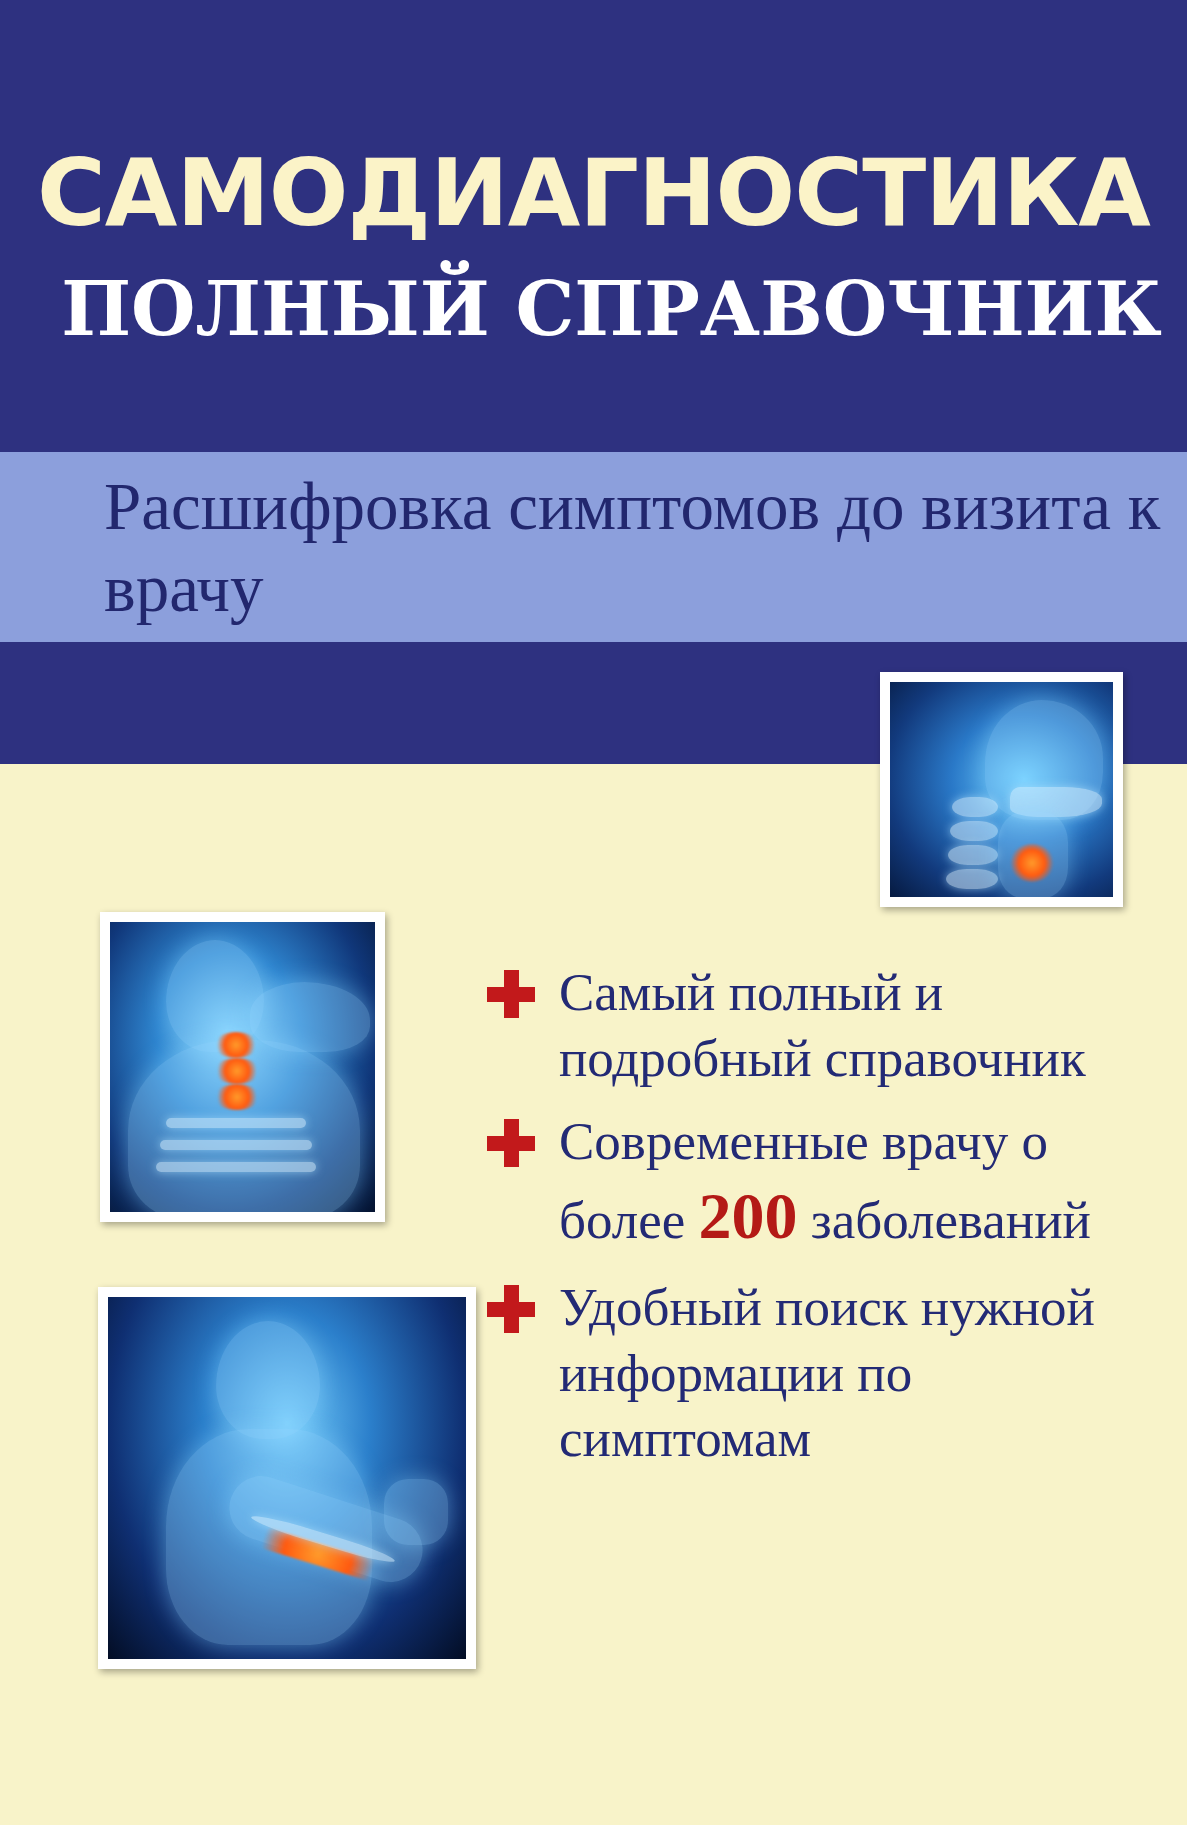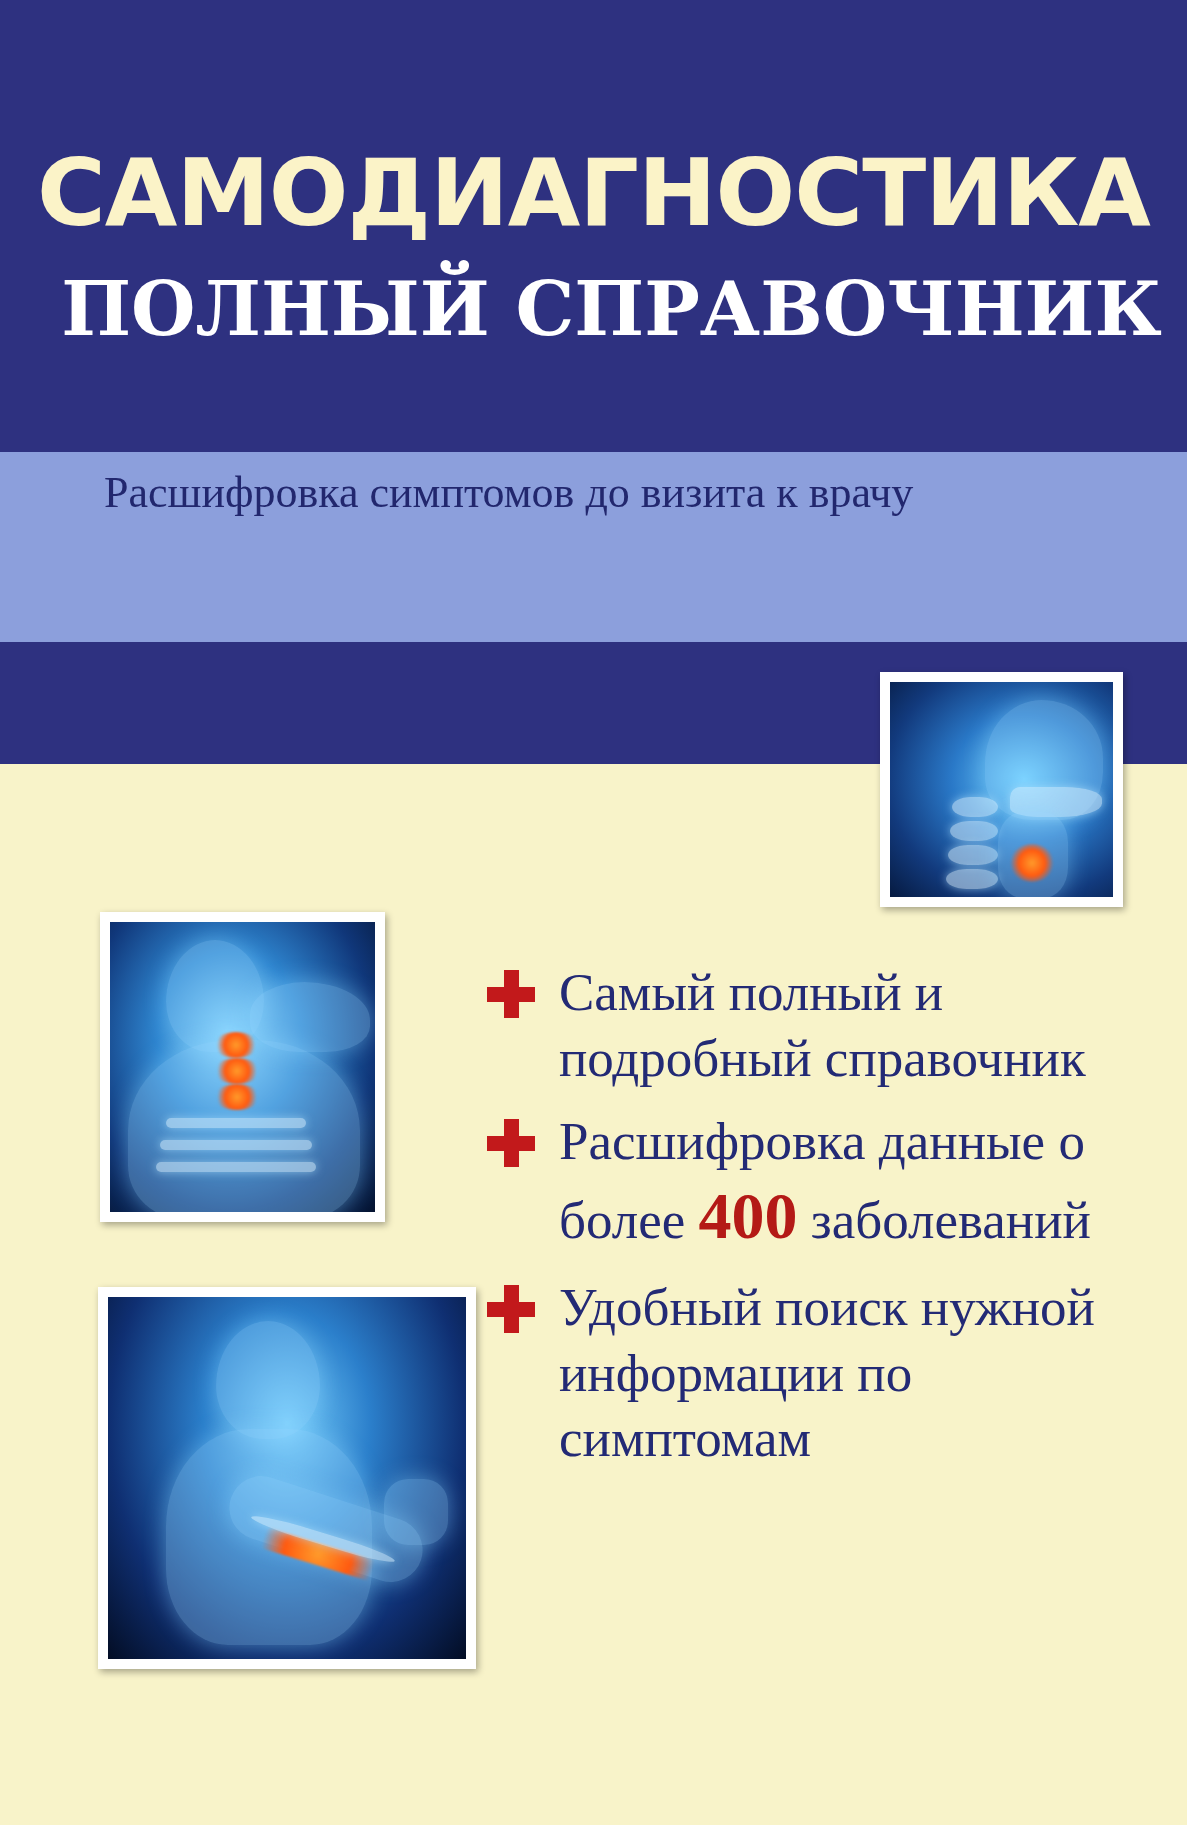--- a/index.html
+++ b/index.html
@@ -72,21 +72,21 @@
   .band-light-text {
     position: absolute;
     left: 0;
     top: 466px;
     width: 1187px;
     padding-left: 104px;
     box-sizing: border-box;
     color: #22276e;
     font-family: "Liberation Serif", serif;
     font-weight: 400;
-    font-size: 44px;
+    font-size: 67px;
     line-height: 1.22;
     text-align: left;
   }
 
   
   .band-dark {
     position: absolute;
     left: 0;
     top: 642px;
     width: 1187px;
@@ -305,21 +305,21 @@
 
   <div class="bullets">
 
     <div class="bullet-row">
       <span class="cross-icon"></span>
       <span>Самый полный и подробный справочник</span>
     </div>
 
     <div class="bullet-row">
       <span class="cross-icon"></span>
-      <span>Расшифровка данные о более </span><span class="num-highlight">400</span><span> заболеваний</span>
+      <span>Современные врачу о более </span><span class="num-highlight">200</span><span> заболеваний</span>
     </div>
 
     <div class="bullet-row">
       <span class="cross-icon"></span>
       <span>Удобный поиск нужной информации по симптомам</span>
     </div>
 
   </div>
 
 </div>

